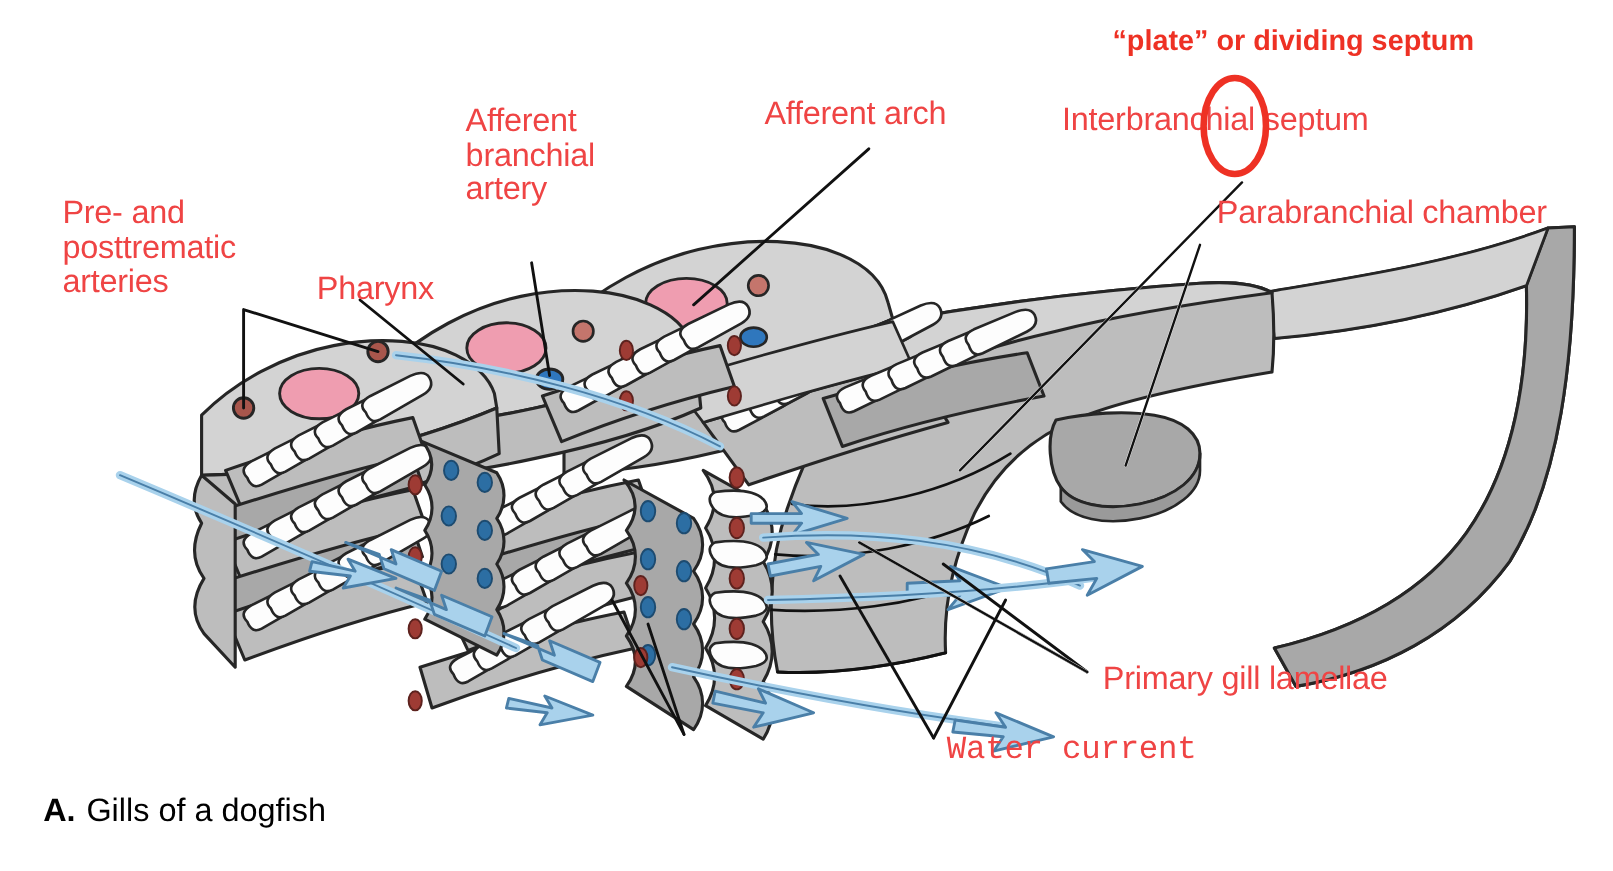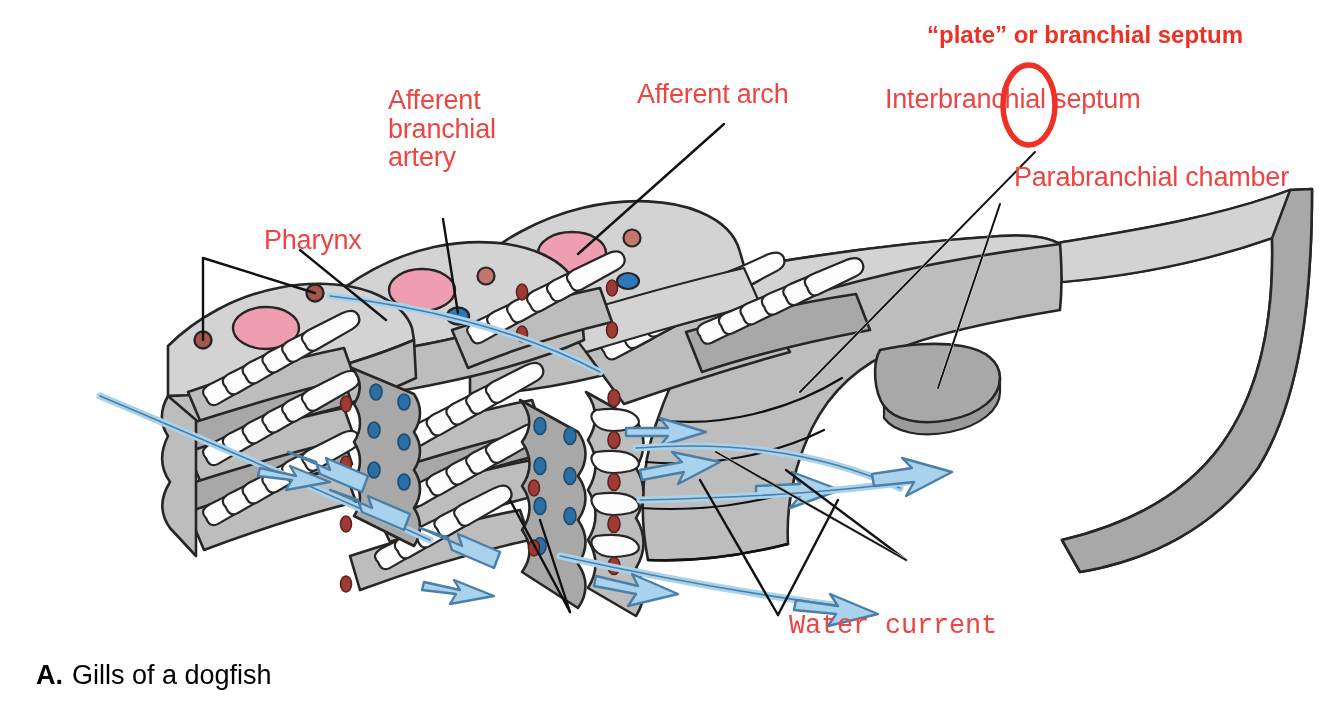--- a/index.html
+++ b/index.html
@@ -471,30 +471,34 @@
       <path class="ld" style="stroke-width:2" d="M906,560 L716,452"></path>
 
       <path class="ld" d="M778,615 L700,480"></path>
       <path class="ld" d="M778,615 L838,500"></path>
 
       <path class="ld" d="M570,612 L510,500"></path>
       <path class="ld" d="M570,612 L540,520"></path>
     </g>
   </svg>
 
+  <div class="lbl lbl-text" style="left:52px;  top:163px;">Pre- and
+posttrematic
+arteries</div>
   <div class="lbl lbl-text" style="left:264px; top:208px;margin-top:18px;">Pharynx</div>
   <div class="lbl lbl-text" style="left:388px; top:86px;">Afferent
 branchial
 artery</div>
   <div class="lbl lbl-text" style="left:637px; top:80px;">Afferent arch</div>
   <div class="lbl lbl-text" style="left:885px; top:85px;">Interbranchial  septum</div>
   <div class="lbl lbl-text" style="left:994px; top:163px;margin-left:20px;">Parabranchial chamber</div>
+  <div class="lbl lbl-text" style="left:919px; top:551px;">Primary gill lamellae</div>
   <div class="lbl lbl-text" style="left:789px; top:612px;font-family:Liberation Mono, monospace;">Water current</div>
 
-  <div class="lbl annot" style="left:927px; top:22px;">“plate” or branchial septum</div>
+  <div class="lbl annot" style="left:927px; top:22px;">“plate” or dividing septum</div>
   <svg style="position:absolute;left:0;top:0;width:1344px;height:726px;pointer-events:none;">
     <ellipse cx="1029" cy="105" rx="26" ry="40" fill="none" stroke="#ee3124" stroke-width="5.5"></ellipse>
   </svg>
 
   <div class="caption">
     <div class="cap-row">
       <span class="cap-id">A.</span>
       <span class="cap-txt">Gills of a dogfish</span>
     </div>
   </div>

